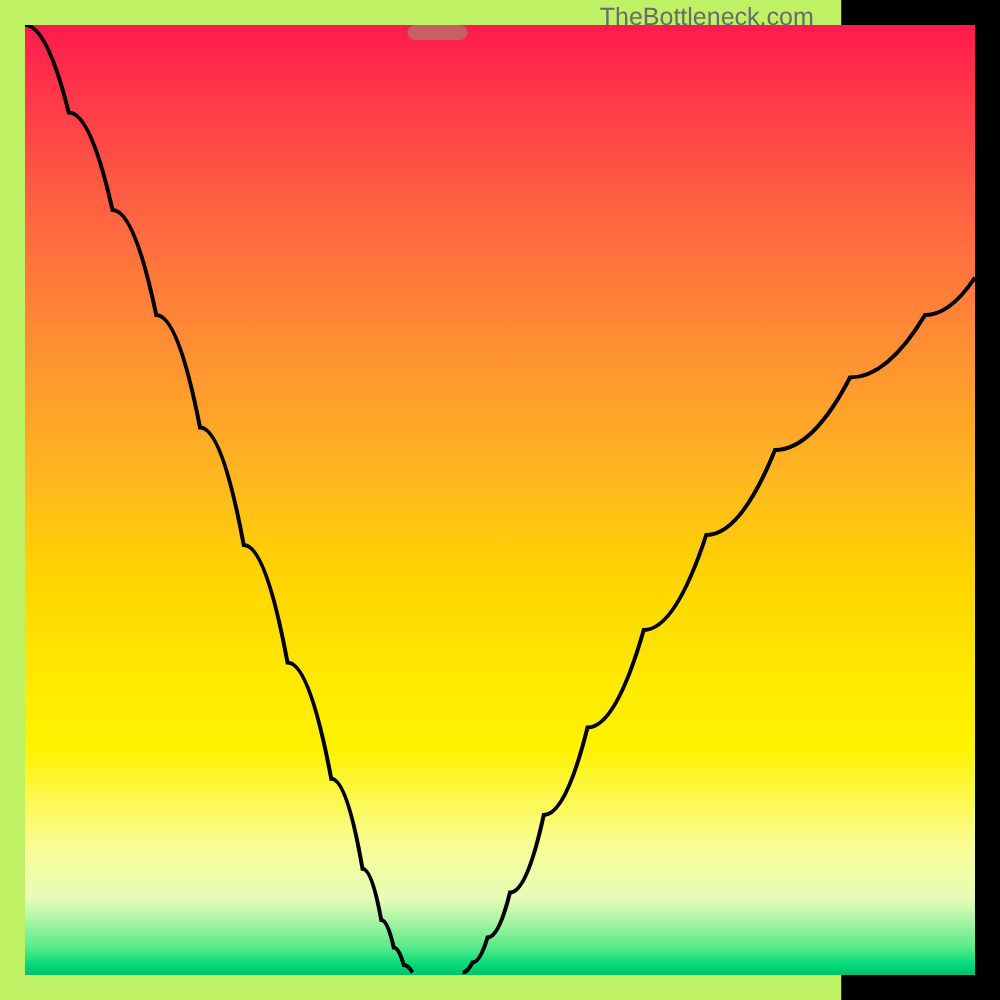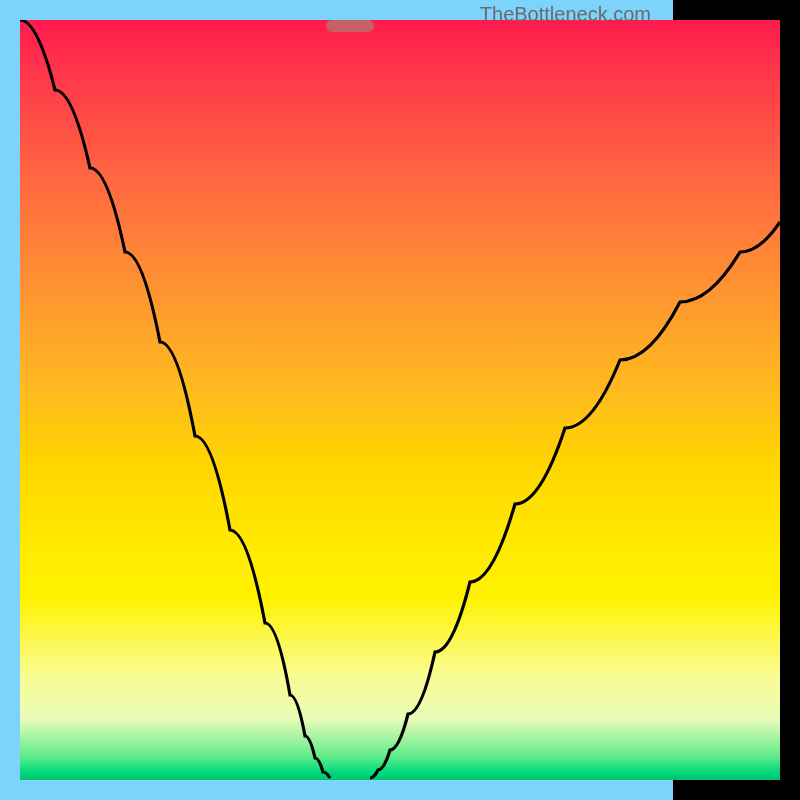--- a/index.html
+++ b/index.html
@@ -7,21 +7,21 @@
     padding: 0;
     width: 800px;
     height: 800px;
     overflow: hidden;
     background: #000;
   }
   .container {
     position: relative;
     width: 673px;
     height: 800px;
-    background: #7dd3fc;
+    background: #bef264;
   }
   .plot-area {
     position: absolute;
     left: 20px;
     top: 20px;
     width: 760px;
     height: 760px;
   }
   .gradient-bg {
     position: absolute;

